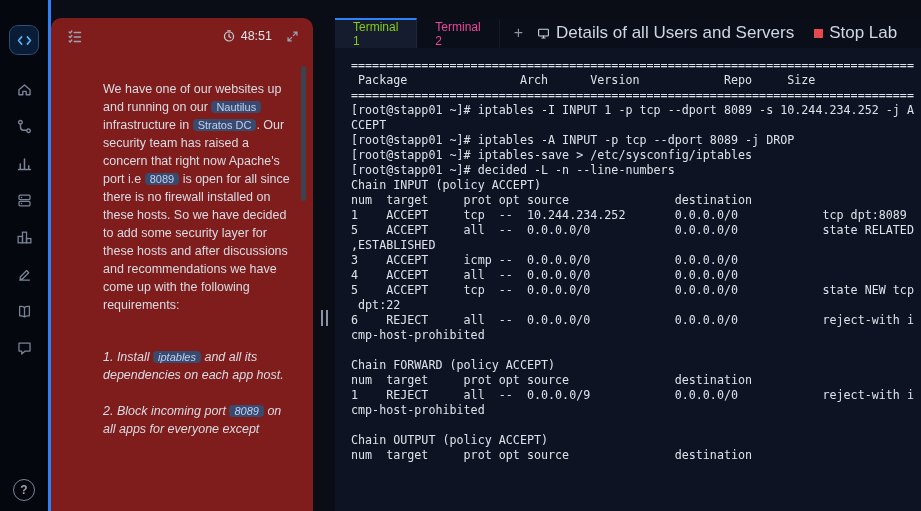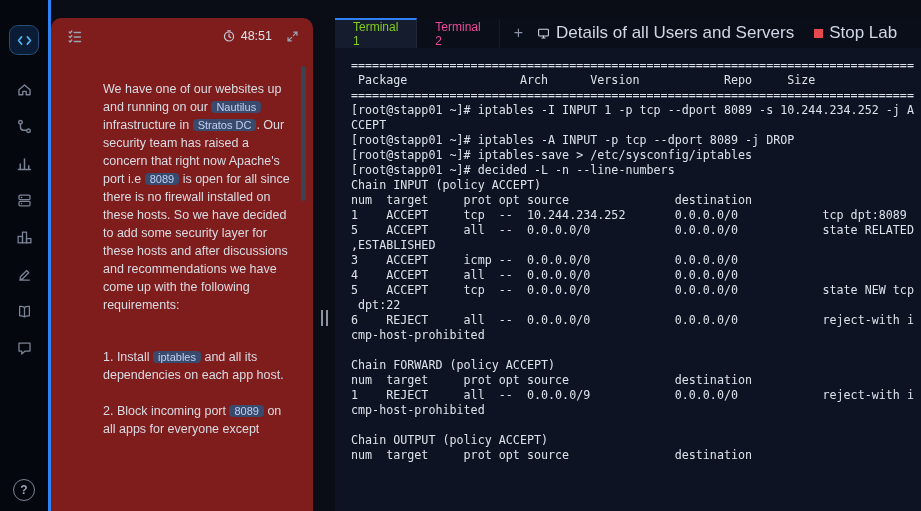--- a/index.html
+++ b/index.html
@@ -34,21 +34,21 @@
     font-size:12.5px; }
   .timer svg { width:14px; height:14px; color:#c3c9d4; }
   .icon-btn { background:none; border:none; color:#9aa3b4; display:flex; align-items:center;
     justify-content:center; padding:4px; margin-left:10px; cursor:pointer; }
   .icon-btn svg { width:13px; height:13px; }
   .task-content { flex:1; overflow:hidden; padding:26px 20px 0 52px; font-size:12.5px;
     line-height:18px; color:#d9dce3; }
   .chip { background:#3a4a6d; color:#bcd0f5; border-radius:4px; padding:0px 5px; font-size:11px;
     white-space:normal; }
   .reqs { margin-top:34px; }
-  .req { margin-bottom:18px; }
+  .req { margin-bottom:18px;font-style:italic; }
   .task-scrollbar { position:absolute; right:7px; top:48px; width:5px; height:135px;
     background:#3c424f; border-radius:3px; cursor:pointer; }
 
   
   .gutter { width:22px; flex:none; position:relative; cursor:col-resize; }
   .gutter-handle { position:absolute; left:8px; top:292px; width:7px; height:16px;
     border-left:2px solid #8b93a3; border-right:2px solid #8b93a3; }
 
   
   .terminal-panel { flex:1; min-width:0; display:flex; flex-direction:column; }

